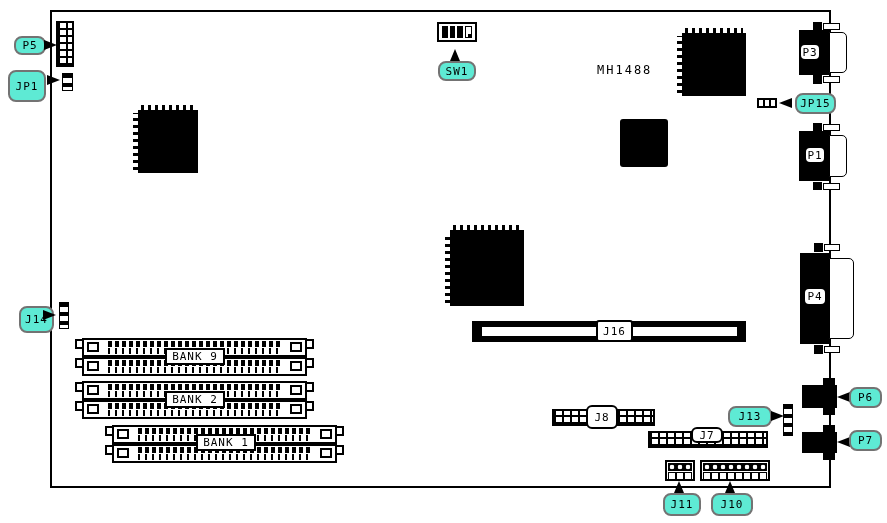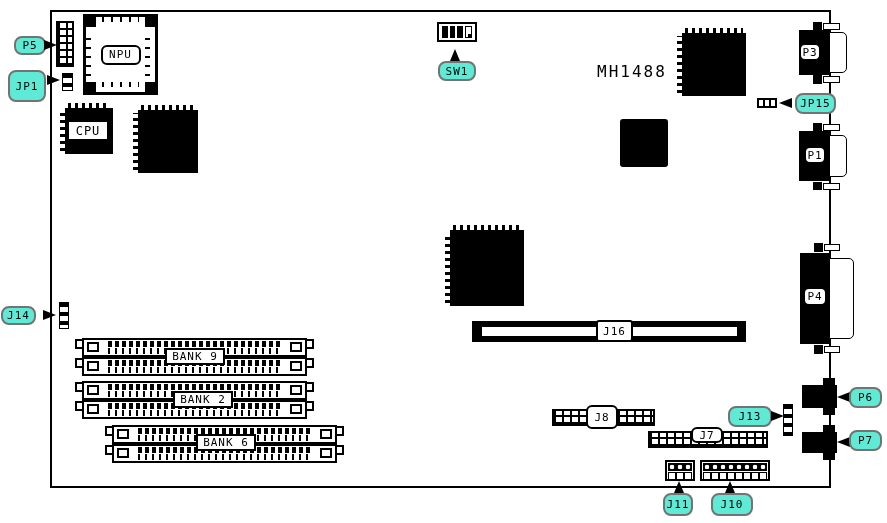--- a/index.html
+++ b/index.html
@@ -78,48 +78,38 @@
   .connj{border:2px solid #000;background:#fff;z-index:3}
   .connj .dots{height:8px;margin:1px 1px 0;background-color:#000;
     background-image:radial-gradient(circle at 4px 4px,#fff 2px,transparent 2.6px);background-size:8px 8px}
   .connj .sqs{height:8px;margin:1px;border:1px solid #000;
     background:repeating-linear-gradient(90deg,#fff 0 6px,#000 6px 8px)}
 
   .blackbox{background:#000;z-index:3}
   .dsub{border:1px solid #000;background:#fff;border-radius:0 5px 5px 0;z-index:2}
   .tabw{border:1px solid #000;background:#fff;z-index:3}
   .prot{background:#000;z-index:3}
-  .silk{font-size:16px;letter-spacing:2px;z-index:4;line-height:1}
+  .silk{font-size:12px;letter-spacing:2px;z-index:4;line-height:1}
 </style>
 </head>
 <body>
 
 <div class="stage">
 
   <div class="abs board" style="left:50px;top:10px;width:781px;height:478px"></div>
 
   <div class="abs pingrid" style="left:56px;top:21px;width:18px;height:46px"></div>
   <div class="abs callout" style="left:14px;top:36px;width:32px;height:19px">P5</div>
   <div class="abs tail tail-r" style="left:44px;top:40px"></div>
 
   <div class="abs pinstrip-v" style="left:62px;top:73px;width:11px;height:18px"></div>
   <div class="abs callout" style="left:8px;top:70px;width:38px;height:32px">JP1</div>
   <div class="abs tail tail-r" style="left:47px;top:75px"></div>
 
-  <div class="abs npu" style="left:83px;top:14px;width:75px;height:81px">
-    <div class="corner tl"></div>
-    <div class="corner tr"></div>
-    <div class="corner bl"></div>
-    <div class="corner br"></div>
-    <div class="inlabel rounded" style="width:40px;height:20px">NPU</div>
-  </div>
-
-  <div class="abs qfp" style="left:60px;top:103px;width:58px;height:56px">
-    <div class="abs cpulabel" style="left:9px;top:19px;width:38px;height:17px">CPU</div>
-  </div>
+
   <div class="abs qfp" style="left:133px;top:105px;width:70px;height:73px"></div>
 
   <div class="abs dip" style="left:437px;top:22px;width:40px;height:20px">
     <div class="cell on"></div>
     <div class="cell on"></div>
     <div class="cell on"></div>
     <div class="cell off"></div>
   </div>
   <div class="abs tail tail-u" style="left:450px;top:49px"></div>
   <div class="abs callout" style="left:438px;top:61px;width:38px;height:20px">SW1</div>
@@ -153,21 +143,21 @@
 
   <div class="abs prot" style="left:814px;top:243px;width:9px;height:9px"></div>
   <div class="abs tabw" style="left:824px;top:244px;width:16px;height:7px"></div>
   <div class="abs dsub" style="left:829px;top:258px;width:25px;height:81px"></div>
   <div class="abs blackbox" style="left:800px;top:253px;width:29px;height:91px"></div>
   <div class="abs inlabel rounded" style="left:803px;top:287px;width:24px;height:19px">P4</div>
   <div class="abs prot" style="left:814px;top:345px;width:9px;height:9px"></div>
   <div class="abs tabw" style="left:824px;top:346px;width:16px;height:7px"></div>
 
   <div class="abs pinstrip-v" style="left:59px;top:302px;width:10px;height:27px"></div>
-  <div class="abs callout" style="left:1px;top:306px;width:35px;height:19px">J14</div>
+  <div class="abs callout" style="left:19px;top:306px;width:35px;height:27px">J14</div>
   <div class="abs tail tail-r" style="left:43px;top:310px"></div>
 
   <div class="abs simm" style="left:82px;top:338px;width:225px;height:19px">
     <div class="tab tab-l"></div>
       <div class="tab tab-r"></div>
     <div class="clip clip-l"></div>
       <div class="clip clip-r"></div>
     <div class="comb-top"></div>
       <div class="comb-bot"></div>
   </div>
@@ -190,39 +180,39 @@
       <div class="comb-bot"></div>
   </div>
   <div class="abs simm" style="left:82px;top:400px;width:225px;height:19px">
     <div class="tab tab-l"></div>
       <div class="tab tab-r"></div>
     <div class="clip clip-l"></div>
       <div class="clip clip-r"></div>
     <div class="comb-top"></div>
       <div class="comb-bot"></div>
   </div>
-  <div class="abs inlabel" style="left:173px;top:391px;width:60px;height:17px">BANK 2</div>
+  <div class="abs inlabel" style="left:165px;top:391px;width:60px;height:17px">BANK 2</div>
 
   <div class="abs simm" style="left:112px;top:425px;width:225px;height:19px">
     <div class="tab tab-l"></div>
       <div class="tab tab-r"></div>
     <div class="clip clip-l"></div>
       <div class="clip clip-r"></div>
     <div class="comb-top"></div>
       <div class="comb-bot"></div>
   </div>
   <div class="abs simm" style="left:112px;top:444px;width:225px;height:19px">
     <div class="tab tab-l"></div>
       <div class="tab tab-r"></div>
     <div class="clip clip-l"></div>
       <div class="clip clip-r"></div>
     <div class="comb-top"></div>
       <div class="comb-bot"></div>
   </div>
-  <div class="abs inlabel" style="left:196px;top:434px;width:60px;height:17px">BANK 6</div>
+  <div class="abs inlabel" style="left:196px;top:434px;width:60px;height:17px">BANK 1</div>
 
   <div class="abs slot" style="left:472px;top:321px;width:274px;height:21px">
     <div class="stripe"></div>
   </div>
   <div class="abs inlabel" style="left:596px;top:320px;width:37px;height:22px;border-radius:3px">J16</div>
 
   <div class="abs pingrid" style="left:552px;top:409px;width:103px;height:17px"></div>
   <div class="abs inlabel rounded" style="left:586px;top:405px;width:32px;height:24px">J8</div>
 
   <div class="abs pingrid" style="left:648px;top:431px;width:120px;height:17px"></div>
@@ -246,17 +236,17 @@
 
   <div class="abs connj" style="left:665px;top:460px;width:30px;height:21px">
     <div class="dots"></div>
     <div class="sqs"></div>
   </div>
   <div class="abs connj" style="left:700px;top:460px;width:70px;height:21px">
     <div class="dots"></div>
     <div class="sqs"></div>
   </div>
   <div class="abs tail tail-u" style="left:674px;top:481px"></div>
-  <div class="abs callout" style="left:663px;top:493px;width:30px;height:23px">J11</div>
+  <div class="abs callout" style="left:663px;top:493px;width:38px;height:23px">J11</div>
   <div class="abs tail tail-u" style="left:725px;top:481px"></div>
   <div class="abs callout" style="left:711px;top:493px;width:42px;height:23px">J10</div>
 
 </div>
 
 </body></html>

